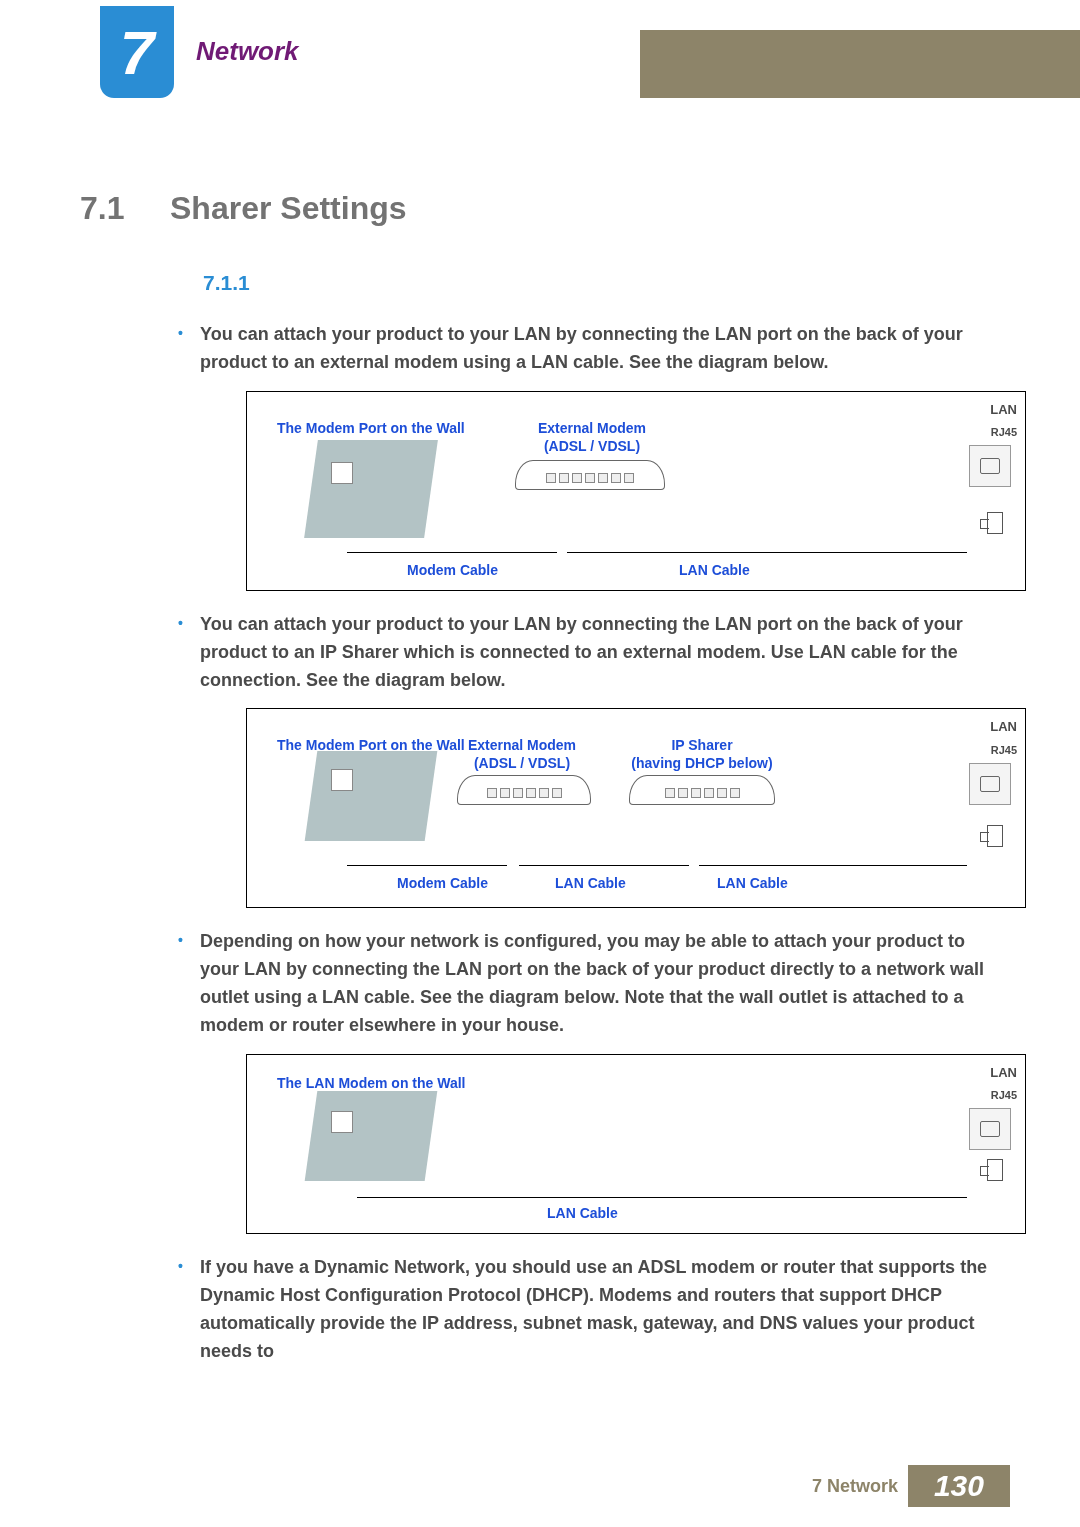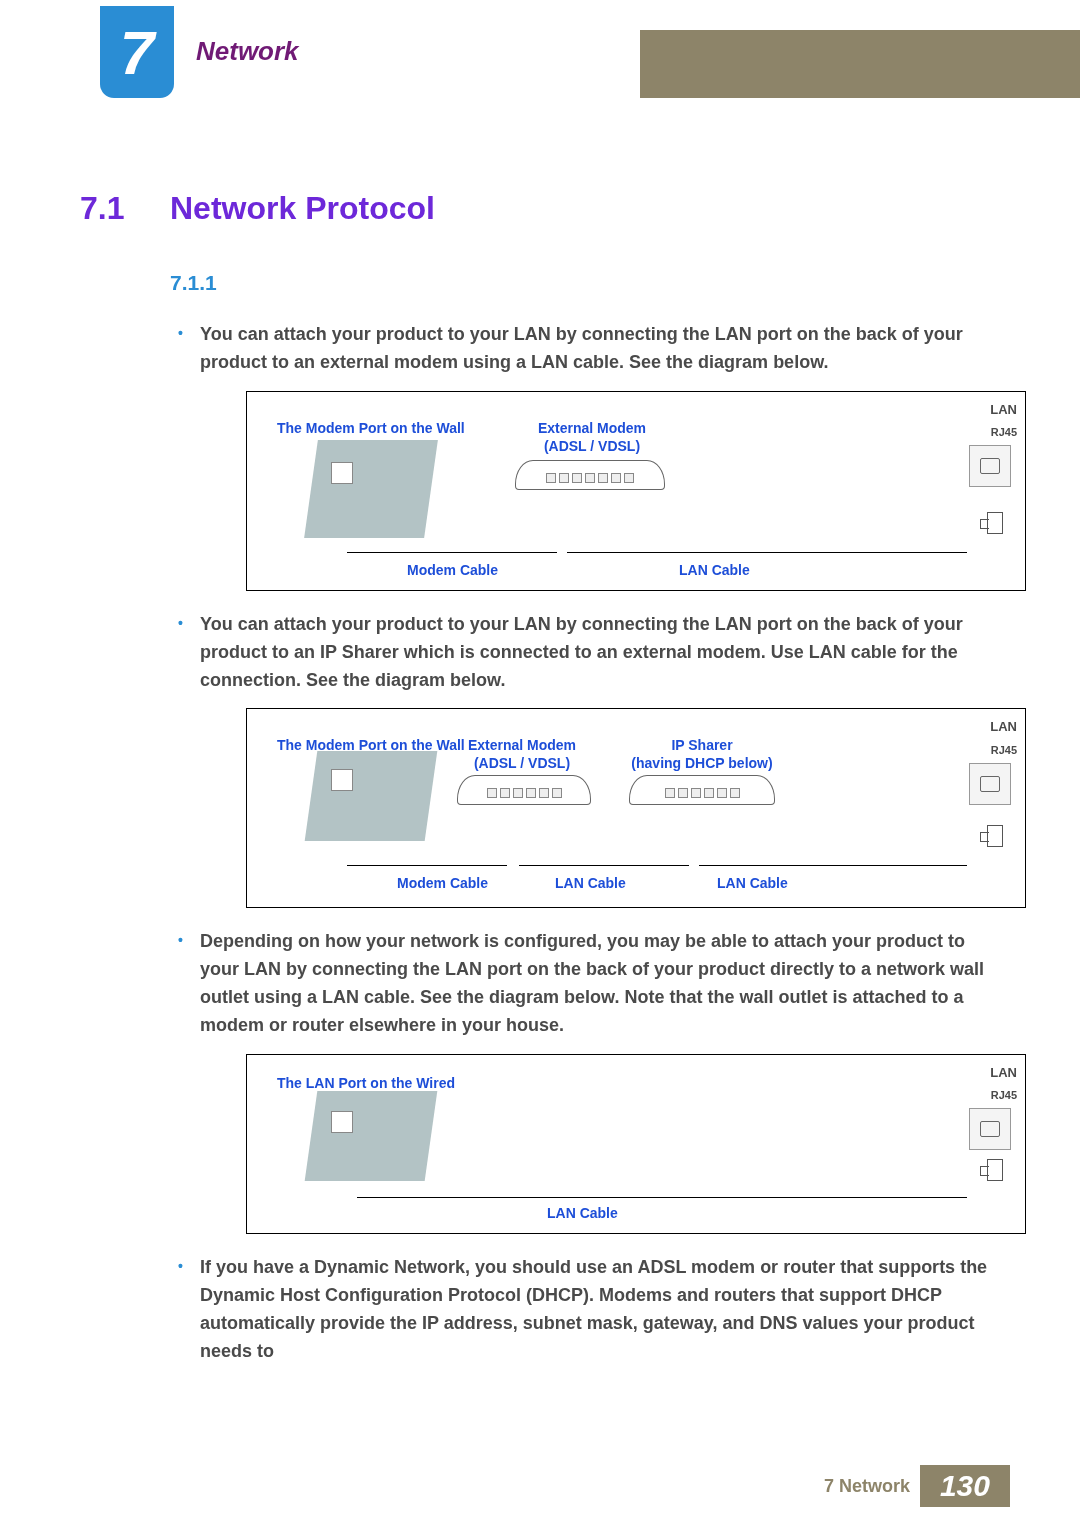--- a/index.html
+++ b/index.html
@@ -54,36 +54,36 @@
   }
   .content {
     position: absolute;
     top: 190px;
     left: 80px;
     width: 910px;
   }
   .h1-row {
     display: flex;
     align-items: flex-end;
-    color: #6d28d9;
+    color: #737373;
     font-size: 32px;
     font-weight: bold;
     margin-bottom: 44px;
   }
   .h1-num { width: 90px; }
   .h2-row {
     display: flex;
     align-items: baseline;
     color: #2a8dd4;
     font-size: 21px;
     font-weight: bold;
     margin-left: 90px;
     margin-bottom: 26px;
   }
-  .h2-num { width: 66px; }
+  .h2-num { width: 66px; margin-left: 33px; }
   .intro {
     margin-left: 90px;
     font-size: 18px;
     color: #4a4a4a;
     margin-bottom: 26px;
     line-height: 1.5;
   }
   ul.bullets {
     list-style: none;
     margin-left: 90px;
@@ -219,36 +219,36 @@
     font-size: 18px;
     font-weight: bold;
     color: #8d8469;
   }
   .page-num {
     background: #8d8469;
     color: #fff;
     font-size: 30px;
     font-weight: bold;
     font-style: italic;
-    padding: 4px 20px;
+    padding: 4px 26px;
   }
 </style>
 </head>
 <body>
 
 <div class="header-band"></div>
 <div class="header-white"></div>
 <div class="chapter-badge">7</div>
 <div class="chapter-title">Network</div>
 
 <div class="content">
 
   <div class="h1-row">
     <span class="h1-num">7.1</span>
-    <span>Network Protocol</span>
+    <span>Sharer Settings</span>
   </div>
 
   <div class="h2-row">
     <span class="h2-num">7.1.1</span>
   </div>
 
 
   <ul class="bullets">
     <li>
       <span>You can attach your product to your LAN by connecting the LAN port on the back of your product to an external modem using a LAN cable. See the diagram below.</span>
@@ -335,21 +335,21 @@
         <div class="label" style="left:150px; top:164px;">Modem Cable</div>
         <div class="label" style="left:308px; top:164px;">LAN Cable</div>
         <div class="label" style="left:470px; top:164px;">LAN Cable</div>
       </div>
     </li>
 
     <li>
       <span>Depending on how your network is configured, you may be able to attach your product to your LAN by connecting the LAN port on the back of your product directly to a network wall outlet using a LAN cable. See the diagram below. Note that the wall outlet is attached to a modem or router elsewhere in your house.</span>
       
       <div class="diagram d3">
-        <div class="label" style="left:30px; top:18px;">The LAN Port on the Wired</div>
+        <div class="label" style="left:30px; top:18px;">The LAN Modem on the Wall</div>
         <div class="wall" style="top:36px; height:90px;"></div>
         <div class="wall-port" style="top:56px;"></div>
 
         <div class="lan-panel">
           <div>LAN</div>
           <div class="rj45-label">RJ45</div>
           <div class="lan-port"></div>
         </div>
         <div class="plug" style="top:104px;"></div>
 

